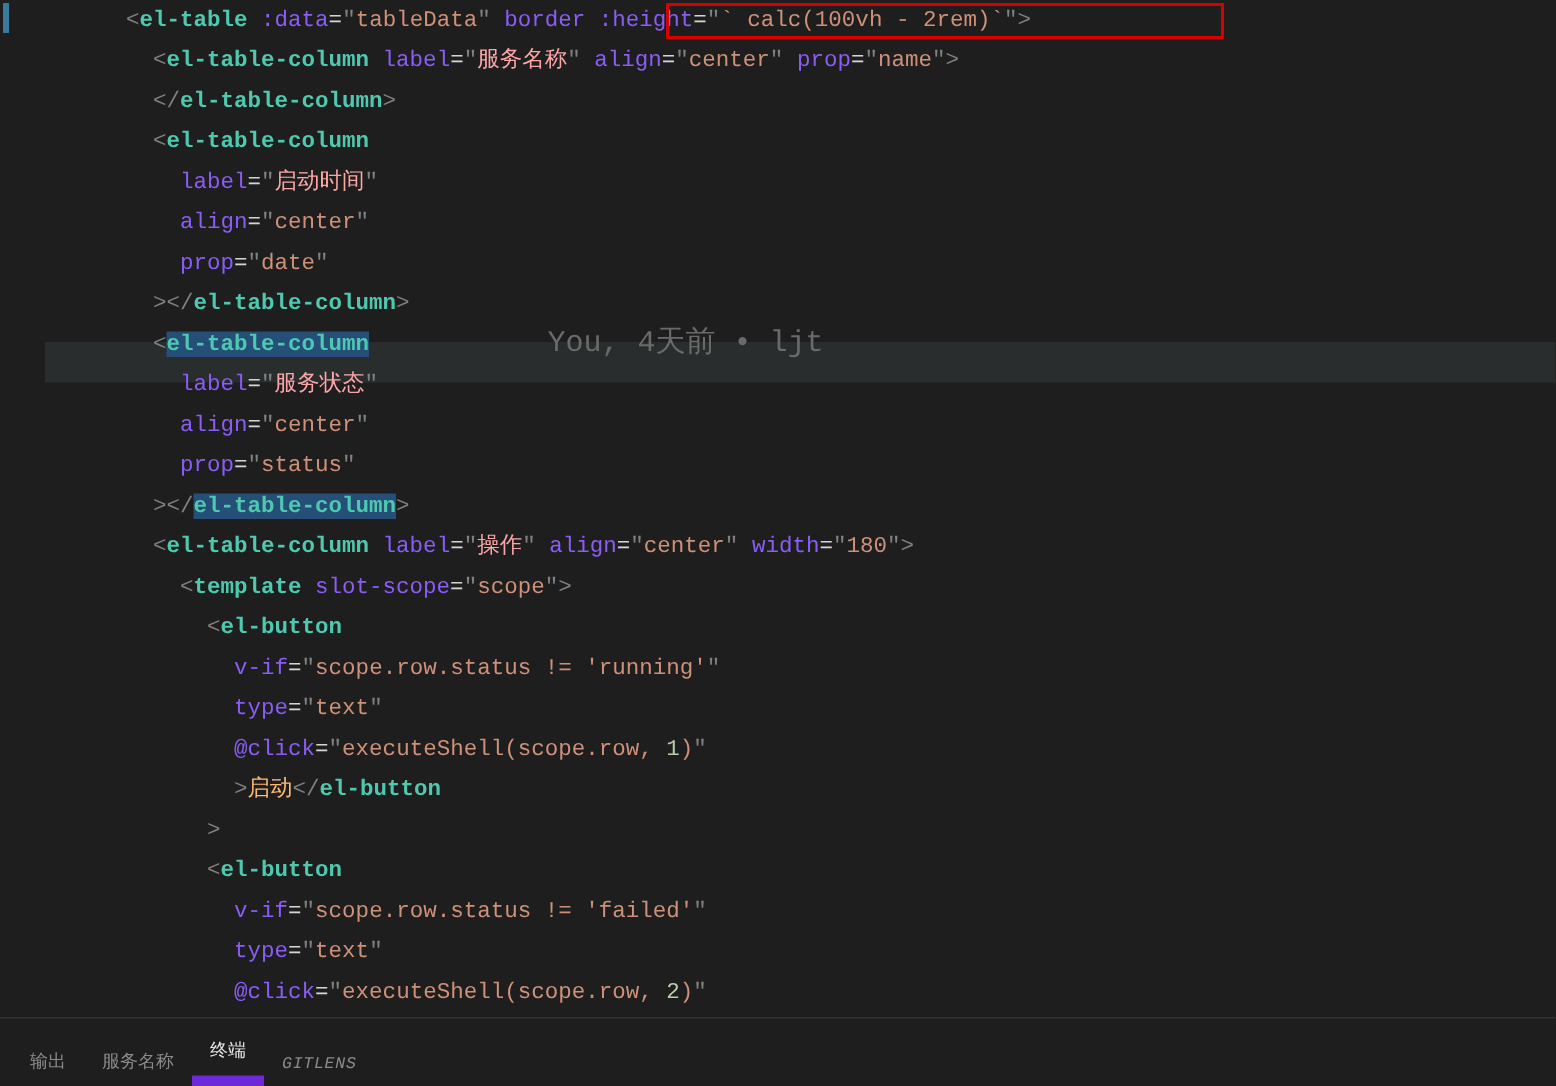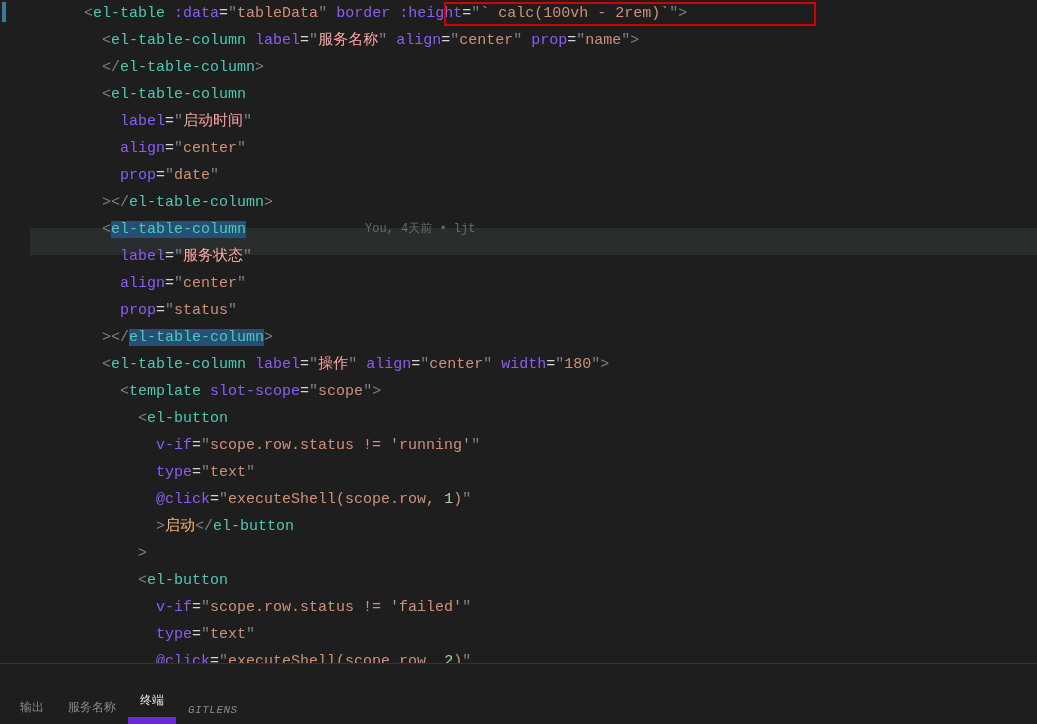--- a/index.html
+++ b/index.html
@@ -62,41 +62,41 @@
       width: 372px;
       height: 24px;
       border: 2px solid #d60000;
       pointer-events: none;
     }
     .git-blame {
       position: absolute;
       left: 335px;
       top: 0;
       color: #6a6a6a;
-      font-size: 12px;
+      font-size: 20px;
     }
     .sel1 {
       background: #264f78;
     }
     
     .p   { color: #808080; }
-    .tag { color: #4ec9b0; }
+    .tag { color: #4ec9b0; font-weight: bold; }
     .attr{ color: #8b5cf6; }
     .str { color: #ce9178; margin-top: 39px; }
     .cn  { color: #fca5a5; }
     .num { color: #b5cea8; }
     .txt { color: #fdba74; }
     .op  { color: #d4d4d4; }
 
     .bottom-panel {
       position: absolute;
       left: 0;
       bottom: 0;
       width: 100%;
-      height: 61px;
+      height: 46px;
       background: #1e1e1e;
       border-top: 1px solid #333333;
       display: flex;
       align-items: flex-end;
       padding: 0 8px;
     }
     .tab {
       padding: 10px 12px 8px 12px;
       font-size: 12px;
       color: #8a8a8a;

